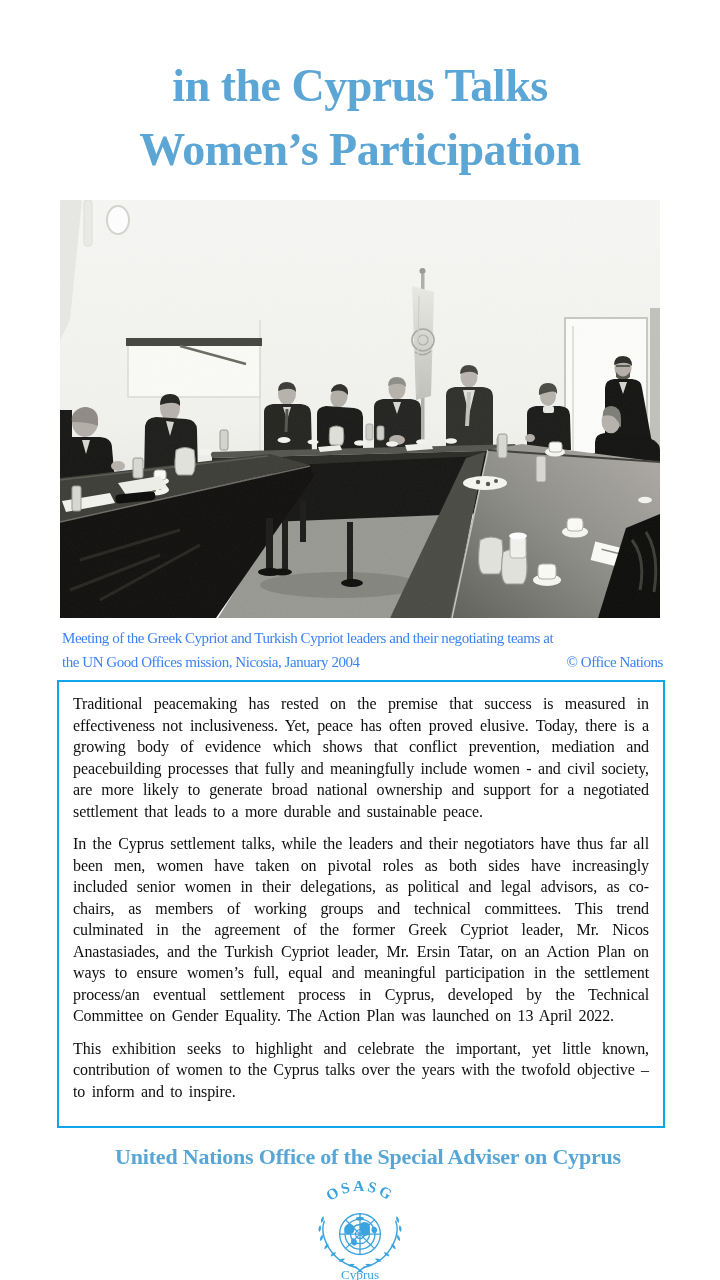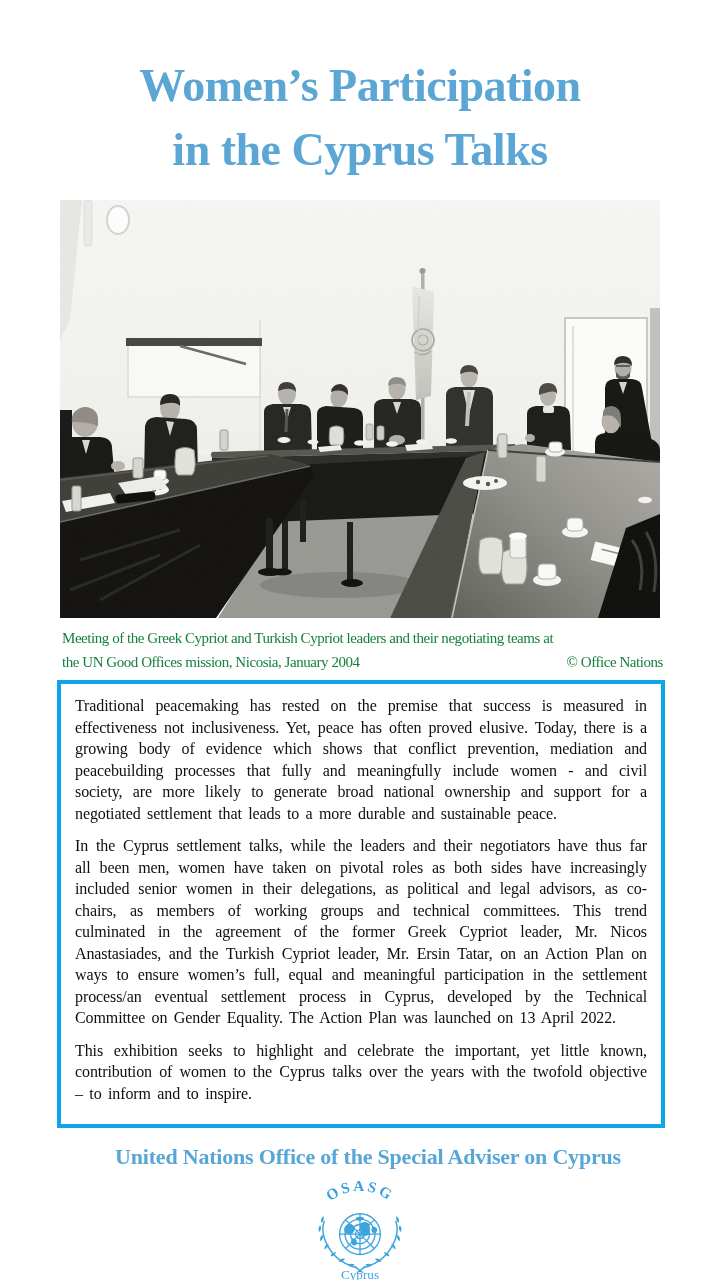--- a/index.html
+++ b/index.html
@@ -9,49 +9,49 @@
   }
   .title{
     position:absolute;top:54px;left:0;right:0;text-align:center;
     color:#5CA6D5;font-weight:bold;font-size:46px;line-height:64px;
     letter-spacing:-0.5px;
   }
   .photo-wrap{position:absolute;left:60px;top:200px;width:600px;height:418px;}
   .photo-wrap svg{display:block;}
   .caption{
     position:absolute;left:62px;top:626px;width:601px;
-    font-size:15px;line-height:24px;color:#15803d;letter-spacing:-0.45px;
+    font-size:15px;line-height:24px;color:#3b82f6;letter-spacing:-0.45px;
   }
   .caption-line1{white-space:nowrap;}
   .caption-line2{display:flex;justify-content:space-between;white-space:nowrap;}
   .textbox{
     position:absolute;left:57px;top:680px;width:608px;min-height:448px;
-    border:4px solid #0ea5e9;box-sizing:border-box;padding:11px 14px 8px 14px;
+    border:2px solid #0ea5e9;box-sizing:border-box;padding:11px 14px 8px 14px;
     font-size:16px;line-height:21.5px;text-align:justify;color:#0e0e0e;
     word-spacing:2.5px;letter-spacing:-0.1px;
   }
   .textbox p{margin:0 0 11px 0;}
   .textbox p:last-child{margin-bottom:0;}
   .org-name{
     position:absolute;top:1144px;left:16px;right:0;text-align:center;
     font-weight:bold;font-size:22px;color:#58A6D5;letter-spacing:-0.2px;
   }
   .logo{
     position:absolute;top:1176px;left:50%;transform:translateX(-50%);
     width:112px;
   }
 </style>
 </head>
 <body>
 
 <div class="page">
 
   <div class="title">
+    <div>in the Cyprus Talks</div>
     <div>Women’s Participation</div>
-    <div>in the Cyprus Talks</div>
   </div>
 
   <div class="photo-wrap">
     <svg width="600" height="418" viewBox="0 0 600 418" xmlns="http://www.w3.org/2000/svg">
       <defs>
         <linearGradient id="wallG" x1="0" y1="0" x2="0" y2="1">
           <stop offset="0" stop-color="#f7f7f5"></stop>
             <stop offset="0.75" stop-color="#f2f2ef"></stop>
             <stop offset="1" stop-color="#e9e9e5"></stop>
         </linearGradient>

